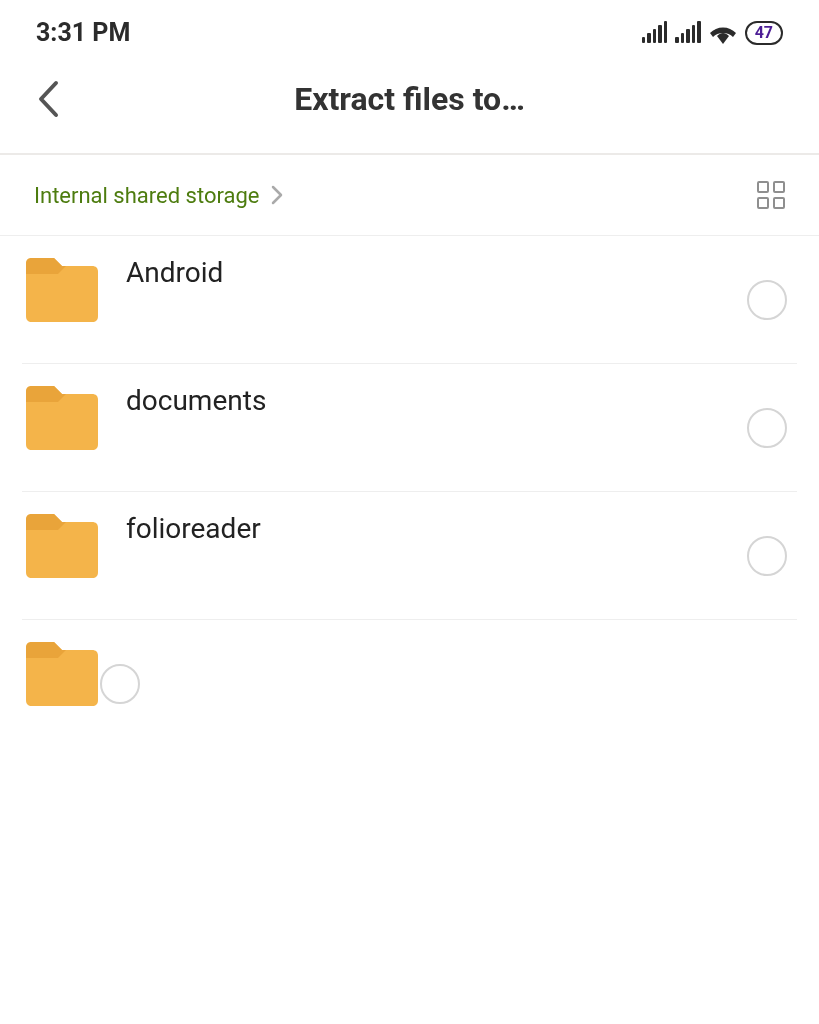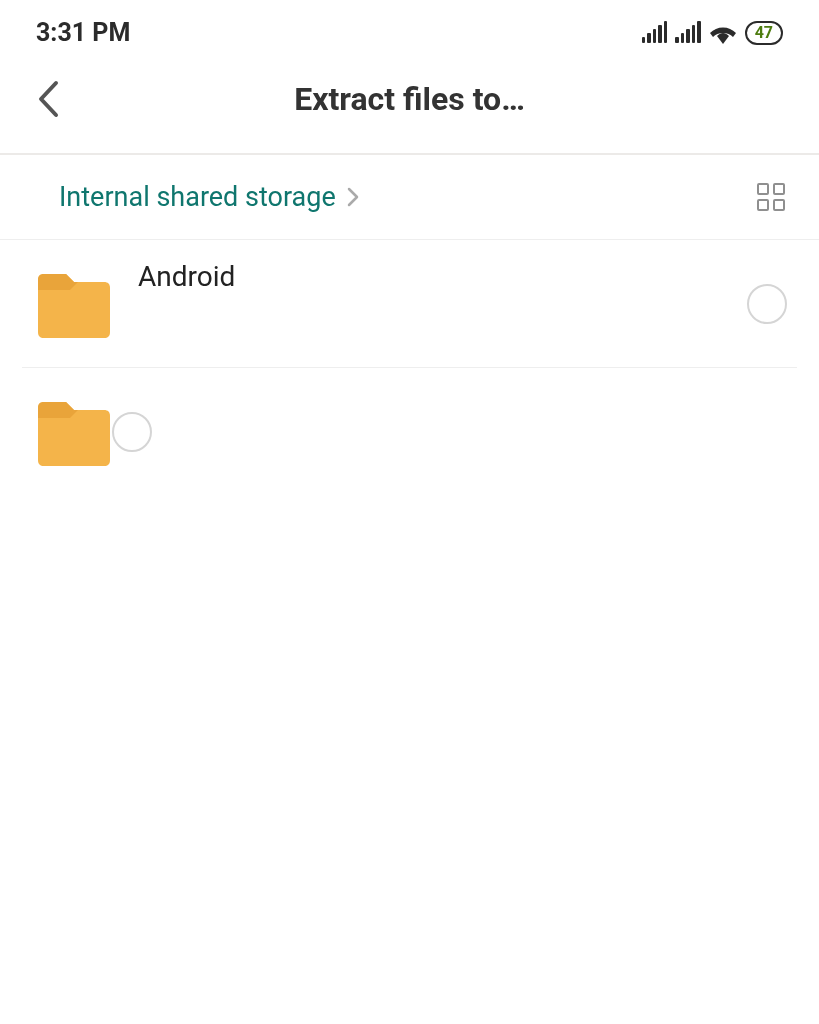--- a/index.html
+++ b/index.html
@@ -52,21 +52,21 @@
       width: 28px;
       height: 22px;
       position: relative;
     }
     .battery-pill {
       border: 2.5px solid #2b2b2b;
       border-radius: 12px;
       padding: 0px 8px;
       font-size: 16px;
       font-weight: 700;
-      color: #4d7c0f;
+      color: #4c1d95;
       line-height: 20px;
     }
     .app-header {
       display: flex;
       align-items: center;
       padding: 20px 28px 34px 28px;
     }
     .back-btn {
       width: 40px;
       height: 40px;
@@ -94,43 +94,41 @@
       justify-content: space-between;
       padding: 26px 34px 26px 34px;
       border-bottom: 1px solid #eee;
     }
     .breadcrumb {
       display: flex;
       align-items: center;
       gap: 10px;
     }
     .breadcrumb-text {
-      font-size: 27px;
-      color: #0f766e;
-      margin-left: 25px;
+      font-size: 22px;
+      color: #4d7c0f;
     }
     .grid-icon {
       width: 28px;
       height: 28px;
       display: grid;
       grid-template-columns: 1fr 1fr;
       grid-template-rows: 1fr 1fr;
       gap: 4px;
     }
     .grid-icon span {
       border: 2px solid #8f8f8f;
       border-radius: 2px;
     }
     .list {
       width: 100%;
     }
     .row {
       display: flex;
-      align-items: center;
-      padding: 14px 22px 14px 36px;
+      padding: 14px 22px 14px 24px;
       min-height: 128px;
       position: relative;
       cursor: pointer;
     }
     .row:not(:last-child)::after {
       content: "";
       position: absolute;
       left: 22px;
       right: 22px;
       bottom: 0;
@@ -245,15 +243,35 @@
       <div class="folder-label">Android</div>
       <div class="radio"></div>
     </div>
     <div class="row">
       <div class="folder-icon">
         <svg viewBox="0 0 76 76">
     <path d="M2 14 C2 10 4 8 8 8 L30 8 L38 16 L68 16 C72 16 74 18 74 22 L74 66 C74 70 72 72 68 72 L8 72 C4 72 2 70 2 66 Z" fill="#f4b44a"></path>
     <path d="M2 14 C2 10 4 8 8 8 L30 8 L38 16 L42 16 L34 24 L2 24 Z" fill="#e9a43a"></path>
   </svg>
       </div>
+      <div class="folder-label">documents</div>
+      <div class="radio"></div>
+    </div>
+    <div class="row">
+      <div class="folder-icon">
+        <svg viewBox="0 0 76 76">
+    <path d="M2 14 C2 10 4 8 8 8 L30 8 L38 16 L68 16 C72 16 74 18 74 22 L74 66 C74 70 72 72 68 72 L8 72 C4 72 2 70 2 66 Z" fill="#f4b44a"></path>
+    <path d="M2 14 C2 10 4 8 8 8 L30 8 L38 16 L42 16 L34 24 L2 24 Z" fill="#e9a43a"></path>
+  </svg>
+      </div>
+      <div class="folder-label">folioreader</div>
+      <div class="radio"></div>
+    </div>
+    <div class="row">
+      <div class="folder-icon">
+        <svg viewBox="0 0 76 76">
+    <path d="M2 14 C2 10 4 8 8 8 L30 8 L38 16 L68 16 C72 16 74 18 74 22 L74 66 C74 70 72 72 68 72 L8 72 C4 72 2 70 2 66 Z" fill="#f4b44a"></path>
+    <path d="M2 14 C2 10 4 8 8 8 L30 8 L38 16 L42 16 L34 24 L2 24 Z" fill="#e9a43a"></path>
+  </svg>
+      </div>
       <div class="radio"></div>
     </div>
   </div>
 
 </body></html>

